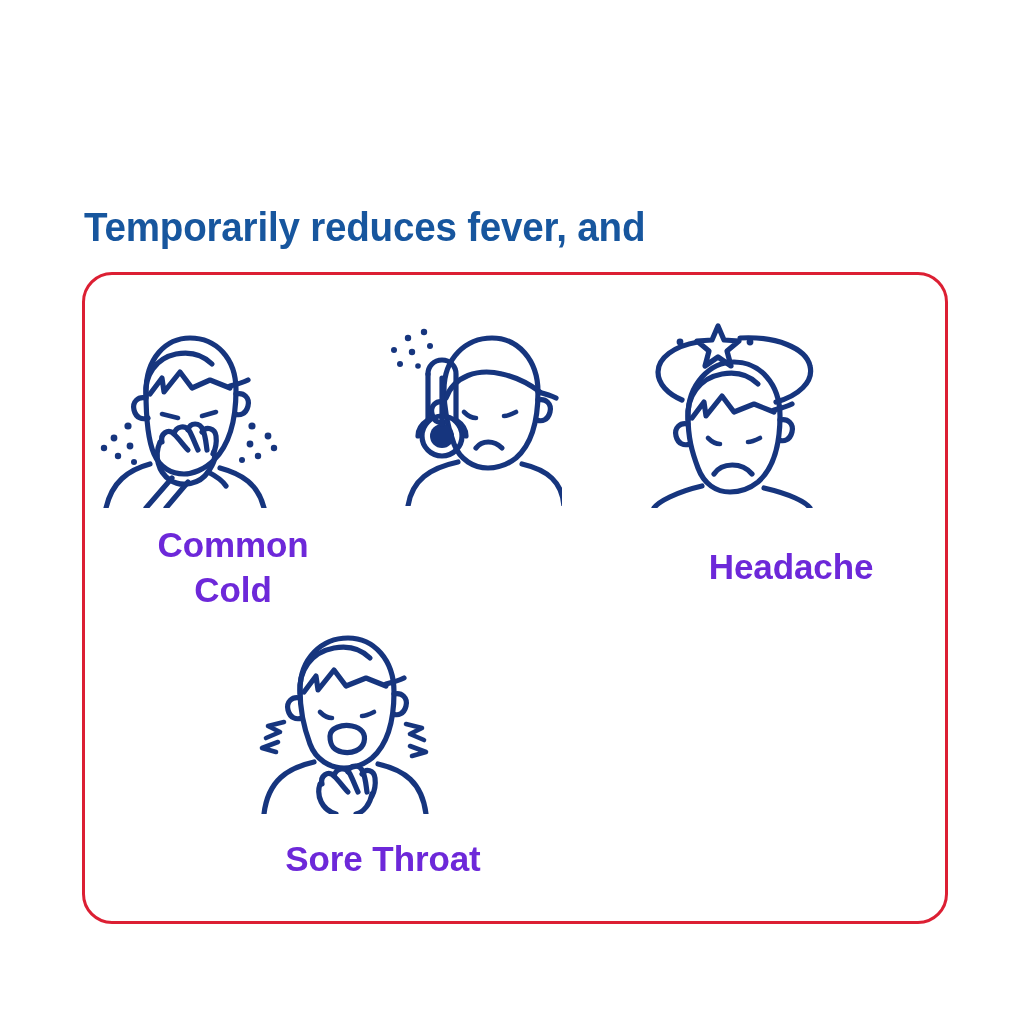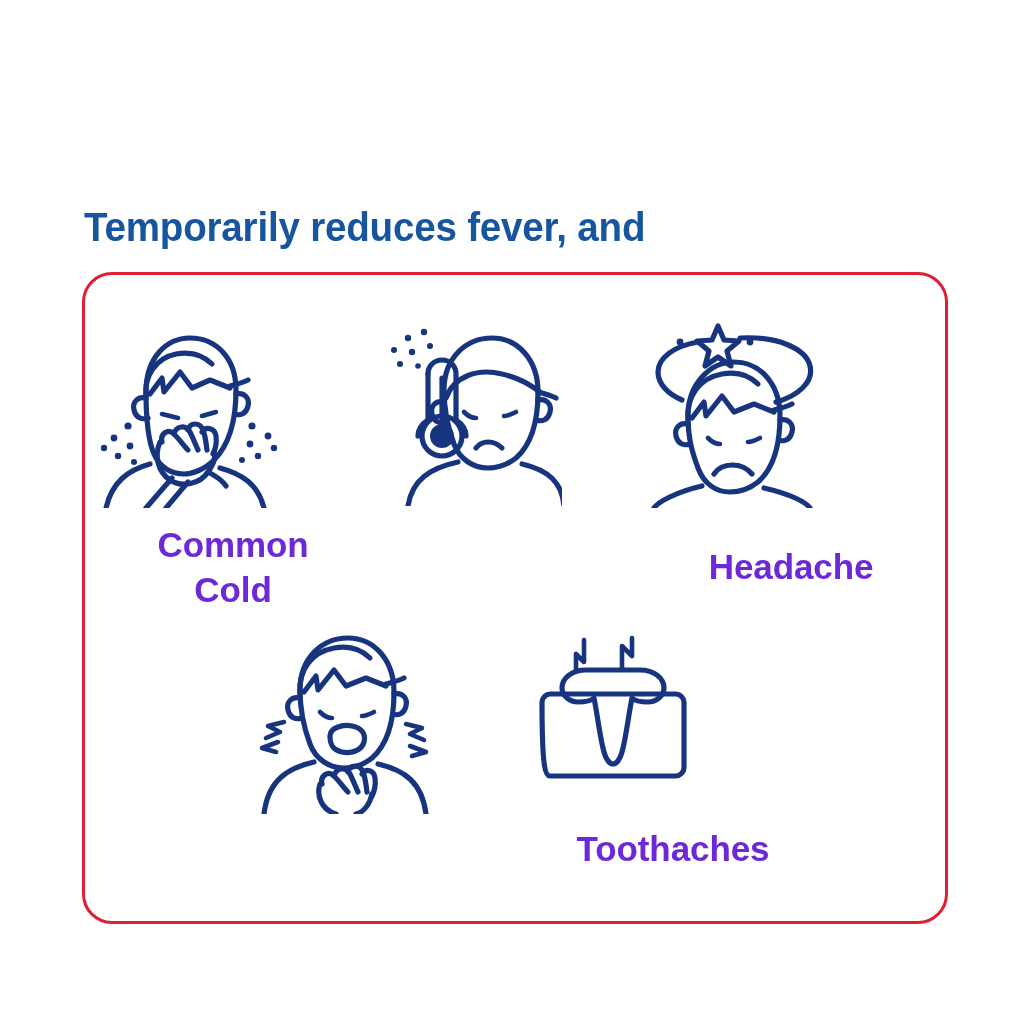--- a/index.html
+++ b/index.html
@@ -266,30 +266,17 @@
         <path class="stroke" d="M140 136 C166 142 184 154 188 186"></path>
 
         <path class="stroke" d="M84 156 C82 148 90 142 96 148 C102 154 106 160 110 164"></path>
         <path class="stroke" d="M96 148 C98 140 108 138 112 146 C116 154 118 160 120 164"></path>
         <path class="stroke" d="M110 144 C112 136 122 136 125 144 C128 152 128 158 129 164"></path>
         <path class="stroke" d="M124 146 C128 140 136 142 137 150 C138 158 136 164 134 168"></path>
         <path class="stroke" d="M82 156 C78 168 84 182 98 186"></path>
         <path class="stroke" d="M134 166 C132 176 126 184 118 186"></path>
       </svg>
     </span>
-  </div>
-
-  <div class="tile tile-tooth">
-    <span class="icon-wrap">
-      <svg width="170" height="160" viewBox="0 0 170 160" aria-hidden="true">
-
-        <path class="stroke-thin" d="M56 12 L56 34 L48 26 L48 42"></path>
-        <path class="stroke-thin" d="M94 42 L94 18 L104 28 L104 10"></path>
-
-        <path class="stroke" d="M14 74 C14 70 18 66 22 66 L148 66 C152 66 156 70 156 74 L156 140 C156 144 152 148 148 148 L22 148 C18 148 14 144 14 74 Z"></path>
-
-        <path class="stroke" d="M50 74 C42 74 34 68 34 60 C34 50 44 42 58 42 L112 42 C126 42 136 50 136 60 C136 68 128 74 120 74 C112 74 106 72 104 70 C100 90 98 110 94 124 C92 132 88 136 85 136 C82 136 78 132 76 124 C72 110 70 90 66 70 C64 72 58 74 50 74 Z"></path>
-      </svg>
-    </span>
-    <span class="label">Toothaches</span>
-  </div>
+    <span class="label">Sore Throat</span>
+  </div>
+
 
 </div>
 
 </body></html>

